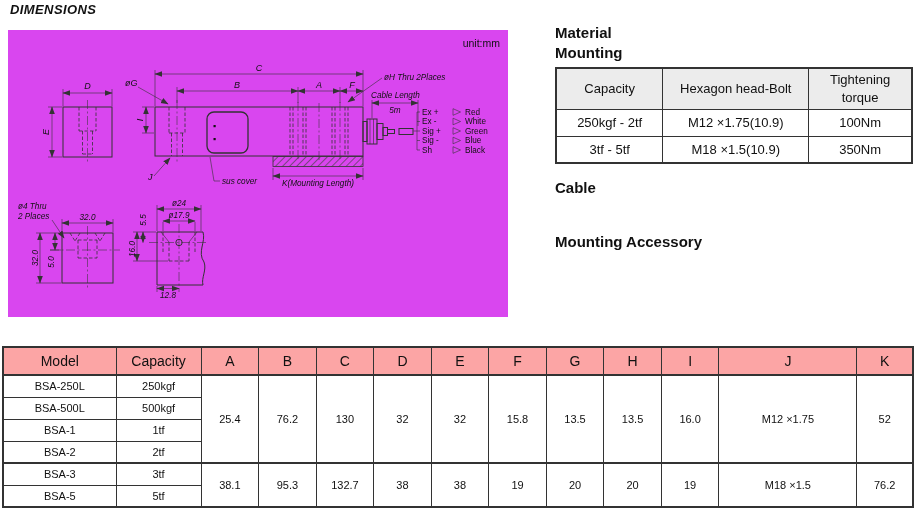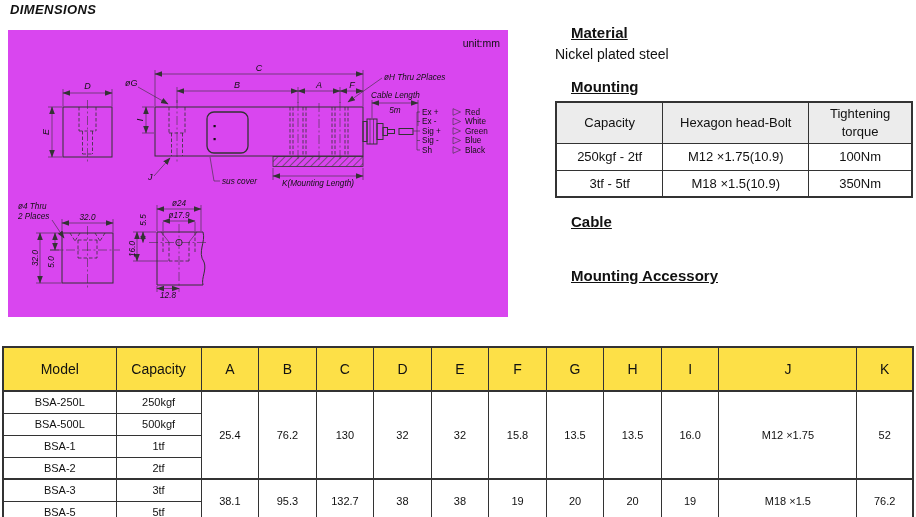--- a/index.html
+++ b/index.html
@@ -18,33 +18,33 @@
   .c { stroke:#333; stroke-width:.55; fill:none; stroke-dasharray:9 2.5 2 2.5; }
   svg text { font-family:"Liberation Sans", sans-serif; fill:#111; font-size:9px; }
   text.it { font-style:italic; }
   text.sm { font-size:8.2px; }
   text.unit { font-size:10.5px; }
   .mid { text-anchor:middle; }
   .end { text-anchor:end; }
 
   
   .right-panel { position:absolute; left:555px; top:24px; width:358px; }
-  .right-panel h3 { font-size:15px; font-weight:bold; margin:0 16px 3px;text-decoration:underline; }
+  .right-panel h3 { font-size:15px; font-weight:bold; margin:0 0 3px; }
   .right-panel p { font-size:14px; margin:0 0 13px; line-height:1.5; }
   .mount-table { border-collapse:collapse; width:100%; margin:6px 0 15px; text-align:center;
     border:2px solid #333; }
   .mount-table th, .mount-table td { border:1px solid #333; font-size:13px; padding:2px 2px; }
   .mount-table th { background:#ececec; font-weight:normal; height:41px; line-height:1.35; }
   .mount-table td { height:27px;margin-top:20px; }
 
   
   .spec-table { position:absolute; left:2px; top:346px; width:912px; border-collapse:collapse;
     text-align:center; border:2px solid #333; table-layout:fixed; }
   .spec-table th, .spec-table td { border:1px solid #333; padding:0; font-size:11px; }
-  .spec-table th { background:#fde047; font-weight:normal; height:44px; font-size:14px;text-align:center; }
+  .spec-table th { background:#fca5a5; font-weight:normal; height:28px; font-size:14px;text-align:center; }
   .spec-table td { height:22px; background:#fff; }
   .spec-table thead th { border-bottom-width:2px; }
   .spec-table tr.group-start td { border-top-width:2px; }
 </style>
 </head>
 <body>
 
 <h1 class="page-title">DIMENSIONS</h1>
 
 <div class="draw-box">
@@ -201,21 +201,20 @@
 
     <path class="t" d="M149,256 V262"></path>
     <line class="t" x1="149" y1="258.5" x2="171" y2="258.5" marker-start="url(#ah)" marker-end="url(#ah)"></line>
     <text class="it mid sm" x="160" y="268">12.8</text>
   </g>
 </svg>
 </div>
 
 <div class="right-panel">
   <h3>Material</h3>
-  <p>Nickel plated steel</p>
 
   <h3>Mounting</h3>
   <table class="mount-table">
     <colgroup>
         <col style="width:30%">
         <col style="width:41%">
         <col style="width:29%">
       </colgroup>
     <thead>
       <tr>

